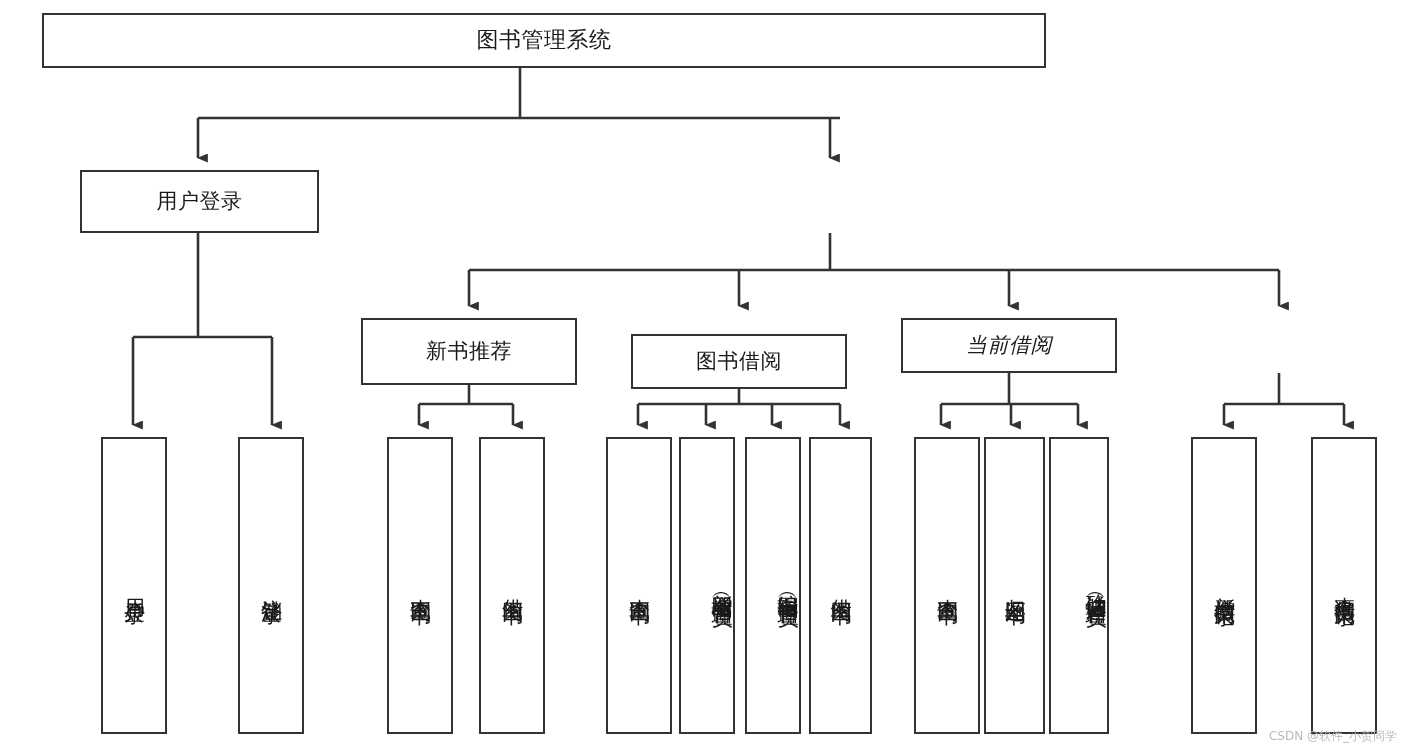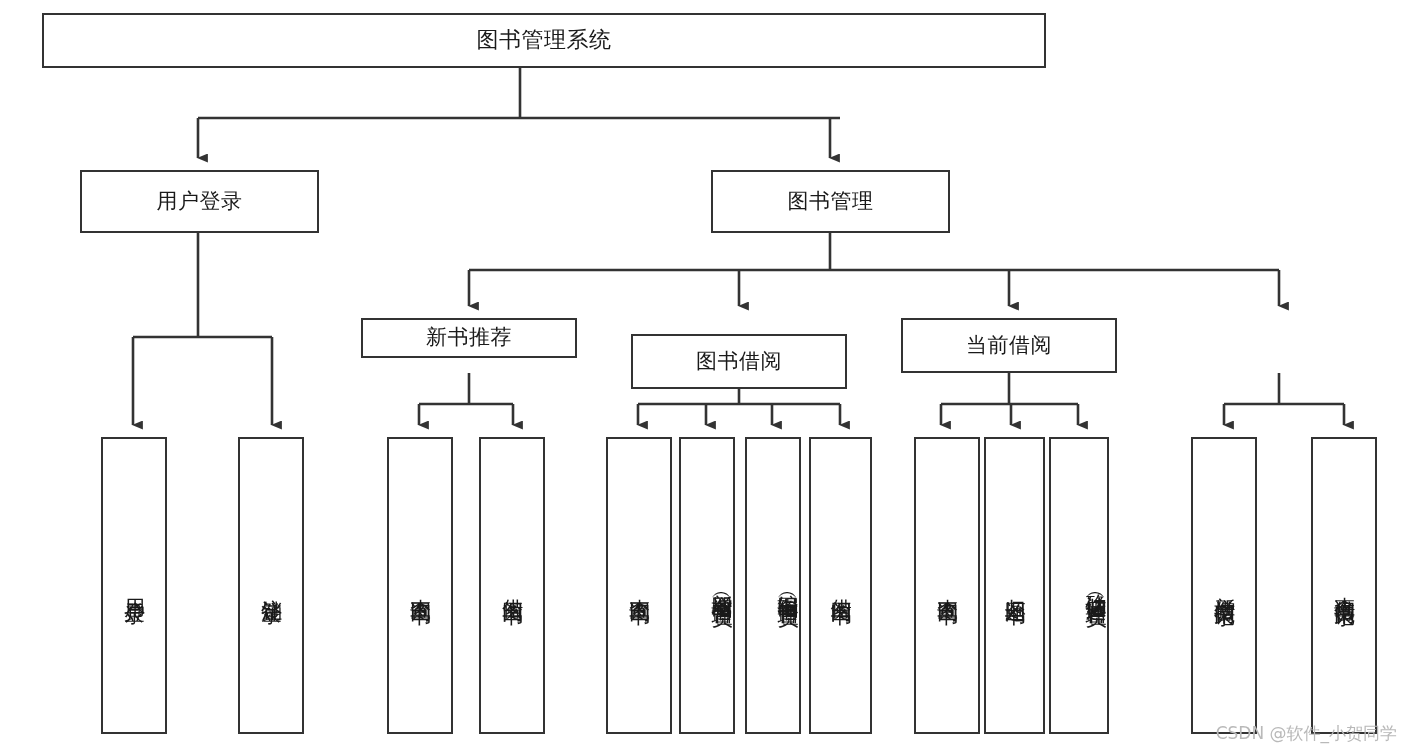--- a/index.html
+++ b/index.html
@@ -59,21 +59,21 @@
   .node.root {
     font-size: 22px;
   }
   .node.v.top-anchor {
     align-items: flex-start;
   }
   #watermark {
     position: absolute;
     right: 8px;
     bottom: 2px;
-    font-size: 17px;
+    font-size: 12px;
     color: #b9b9b9;
     z-index: 5;
     white-space: nowrap;
     font-family: "DejaVu Sans", "Liberation Sans", sans-serif;
   }
 </style>
 </head>
 <body>
 
 <div id="canvas">
@@ -129,31 +129,28 @@
     </g>
   </svg>
 
   <div class="node h root" style="left:18px; top:13px; width:1004px; height:55px;margin-left:24px;">
     <span>图书管理系统</span>
   </div>
 
   <div class="node h" style="left:80px; top:170px; width:239px; height:63px;">
     <span>用户登录</span>
   </div>
-  <div class="node h" style="left:711px; top:170px; width:239px; height:63px;">
-    <span>图书管理</span>
-  </div>
 
-  <div class="node h" style="left:361px; top:318px; width:216px; height:40px;">
+  <div class="node h" style="left:361px; top:318px; width:216px; height:67px;">
     <span>新书推荐</span>
   </div>
   <div class="node h" style="left:631px; top:318px; width:216px; height:55px;margin-top:16px;">
     <span>图书借阅</span>
   </div>
-  <div class="node h" style="left:901px; top:318px; width:216px; height:55px;">
+  <div class="node h" style="left:901px; top:318px; width:216px; height:55px;font-style:italic;">
     <span>当前借阅</span>
   </div>
 
   <div class="node v" style="left:101px; top:437px; width:66px; height:297px;">
     <span class="vtxt">用户登录</span>
   </div>
   <div class="node v" style="left:238px; top:437px; width:66px; height:297px;">
     <span class="vtxt">注销登录</span>
   </div>
 

